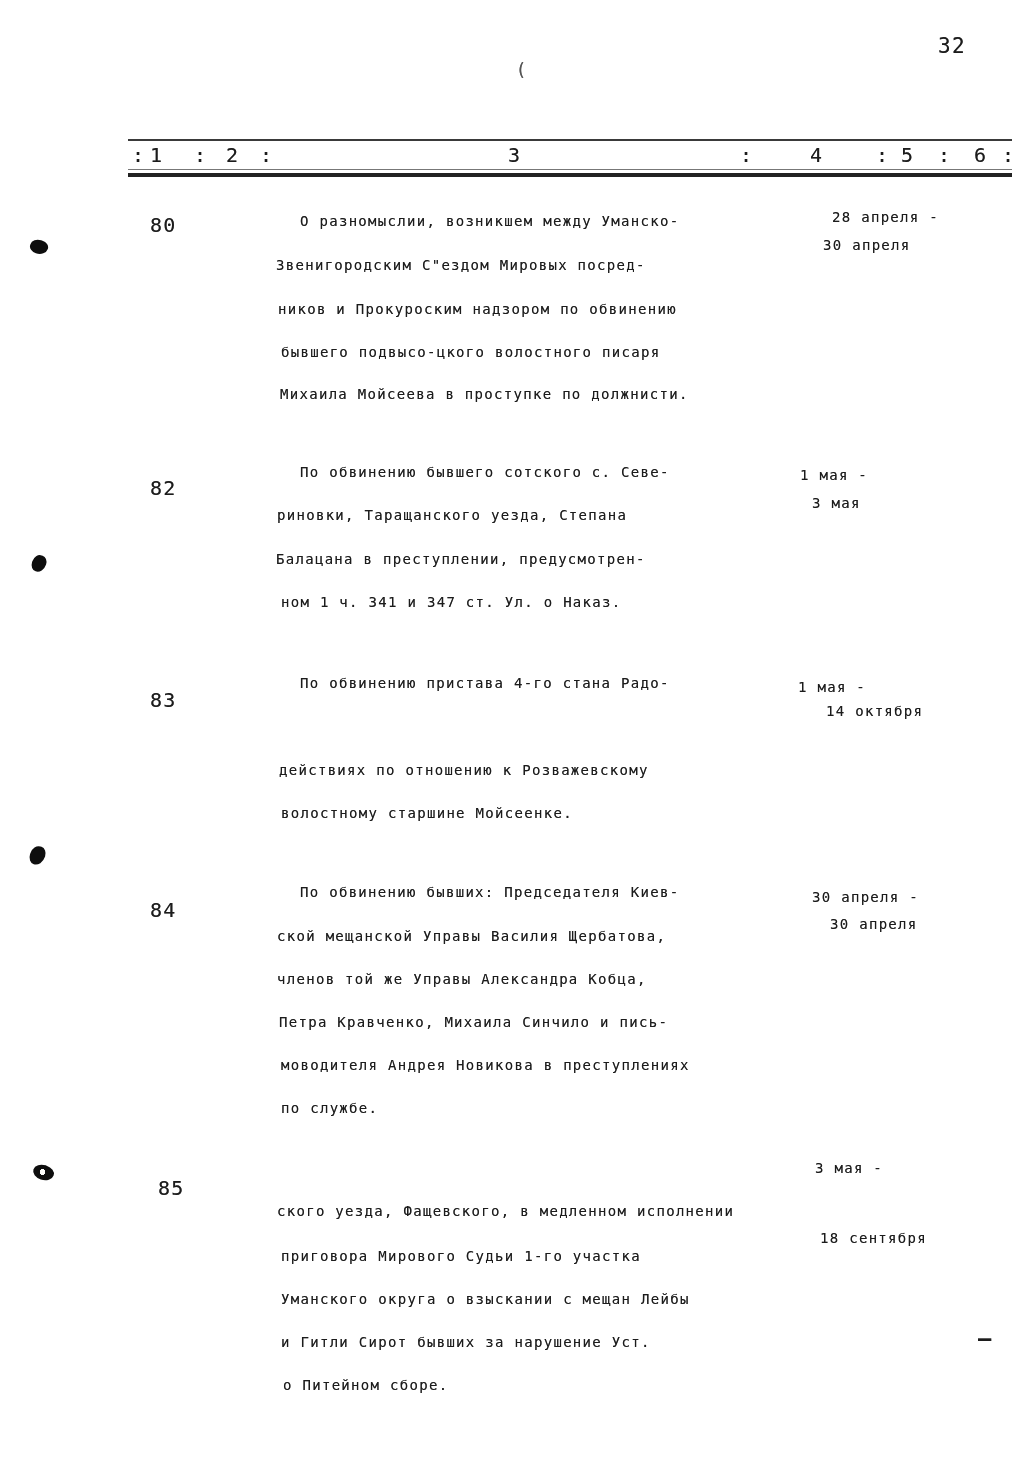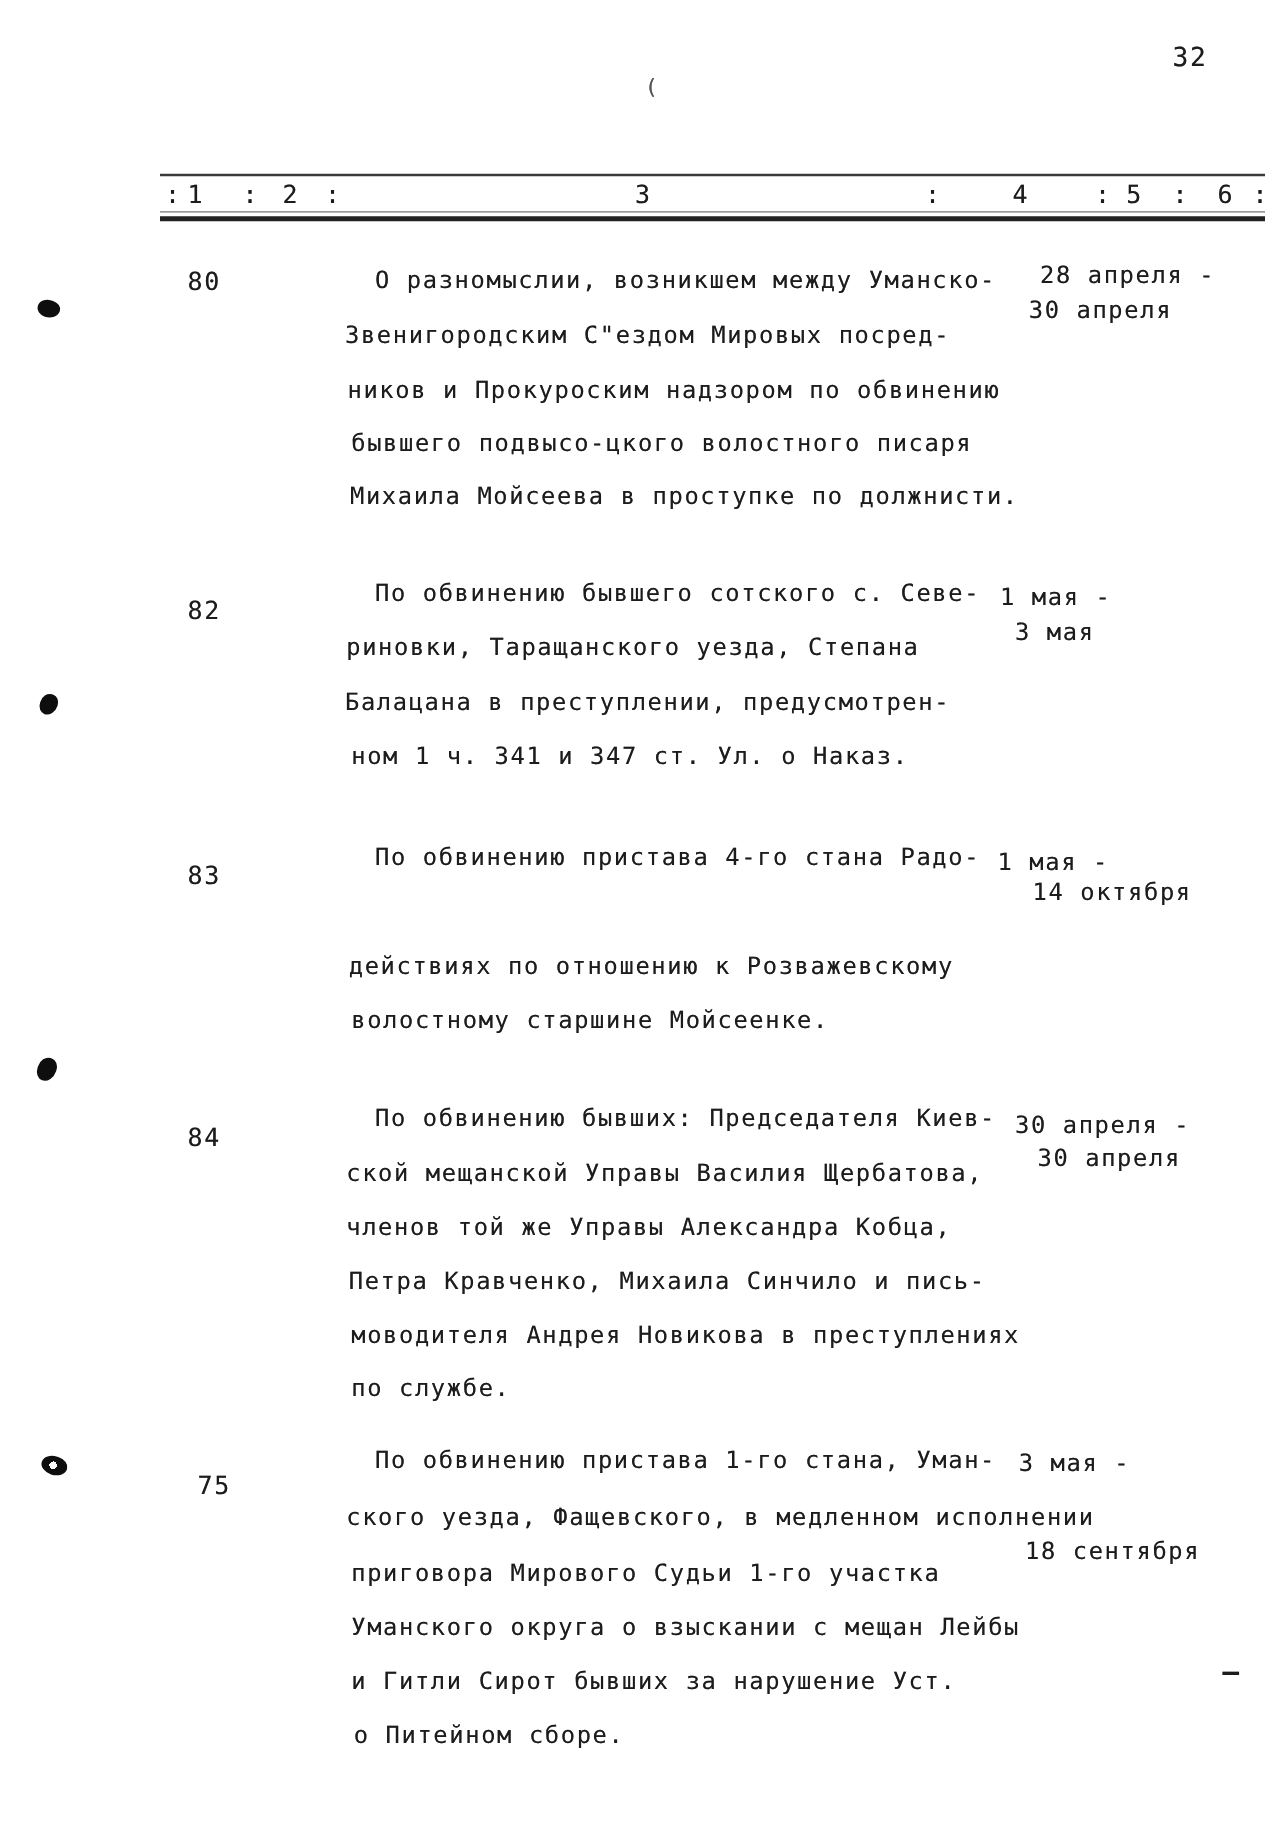--- a/index.html
+++ b/index.html
@@ -7,21 +7,21 @@
     position:relative;
     width:1024px; height:1469px;
     margin:0 auto;
     background:#ffffff;
     overflow:hidden;
     font-family:"DejaVu Sans Mono", monospace;
   }
   .t {
     position:absolute;
     font-family:"DejaVu Sans Mono", monospace;
-    font-size:19px;
+    font-size:14px;
     color:#1c1c1c;
     letter-spacing:1.3px;
     white-space:nowrap;
     text-shadow:0 0 0.5px rgba(20,20,20,0.55);
   }
   .num { font-size:20px; }
   .pagenum { font-size:21px; }
   .colhead { font-size:20px; }
   .rule { position:absolute; background:#222; }
   .blot {
@@ -95,22 +95,21 @@
   <div class="t num" style="left:150px;top:898px">84</div>
   <div class="t" style="left:300px;top:884px">По обвинению бывших: Председателя Киев-</div>
   <div class="t" style="left:277px;top:928px">ской мещанской Управы Василия Щербатова,</div>
   <div class="t" style="left:277px;top:971px">членов той же Управы Александра Кобца,</div>
   <div class="t" style="left:279px;top:1014px">Петра Кравченко, Михаила Синчило и пись-</div>
   <div class="t" style="left:281px;top:1057px">моводителя Андрея Новикова в преступлениях</div>
   <div class="t" style="left:281px;top:1100px">по службе.</div>
   <div class="t" style="left:812px;top:889px">30 апреля -</div>
   <div class="t" style="left:830px;top:916px">30 апреля</div>
 
-  <div class="t num" style="left:158px;top:1176px">75</div>
-  <div class="t" style="left:300px;top:1157px">По обвинению пристава 1-го стана, Уман-</div>
+  <div class="t num" style="left:158px;top:1176px">85</div>
   <div class="t" style="left:277px;top:1203px">ского уезда, Фащевского, в медленном исполнении</div>
   <div class="t" style="left:281px;top:1248px">приговора Мирового Судьи 1-го участка</div>
   <div class="t" style="left:281px;top:1291px">Уманского округа о взыскании с мещан Лейбы</div>
   <div class="t" style="left:281px;top:1334px">и Гитли Сирот бывших за нарушение Уст.</div>
   <div class="t" style="left:283px;top:1377px">о Питейном сборе.</div>
   <div class="t" style="left:815px;top:1160px">3 мая -</div>
   <div class="t" style="left:820px;top:1230px">18 сентября</div>
 
   <div class="t dash" style="left:978px;top:1326px">—</div>
 

